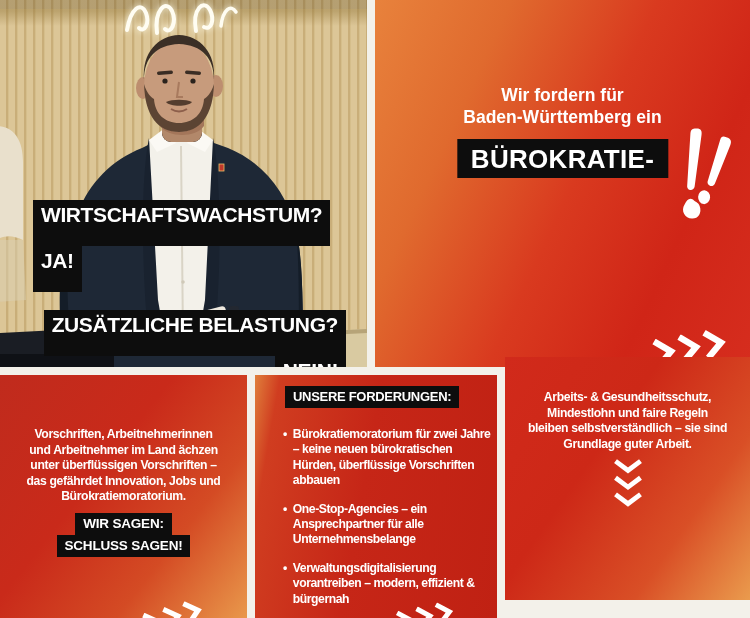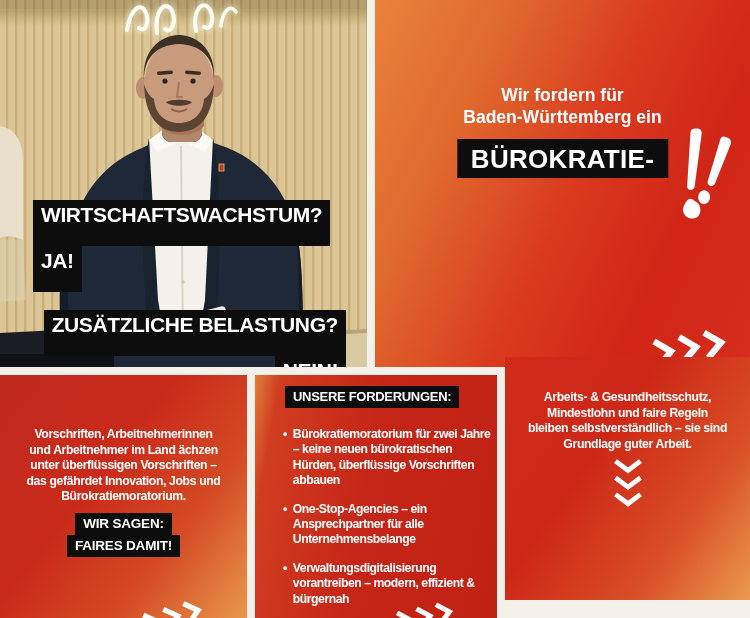--- a/index.html
+++ b/index.html
@@ -178,21 +178,21 @@
   <section id="panel-problem">
     <div class="body-lines">
       <div>Vorschriften, Arbeitnehmerinnen</div>
       <div>und Arbeitnehmer im Land ächzen</div>
       <div>unter überflüssigen Vorschriften –</div>
       <div>das gefährdet Innovation, Jobs und</div>
       <div>Bürokratiemoratorium.</div>
     </div>
     <div class="slogan-stack">
       <span class="slogan-line">WIR SAGEN:</span>
-      <span class="slogan-line">FAIRES DAMIT!</span>
+      <span class="slogan-line">SCHLUSS SAGEN!</span>
     </div>
     <svg class="chev-right" width="90" height="30" viewBox="0 0 78 26">
       <g stroke="#fff" stroke-width="5.5" fill="none">
         <path d="M4 2 L17 13 L4 24"></path>
           <path d="M26 2 L39 13 L26 24"></path>
           <path d="M48 2 L61 13 L48 24"></path>
       </g>
     </svg>
   </section>
 

